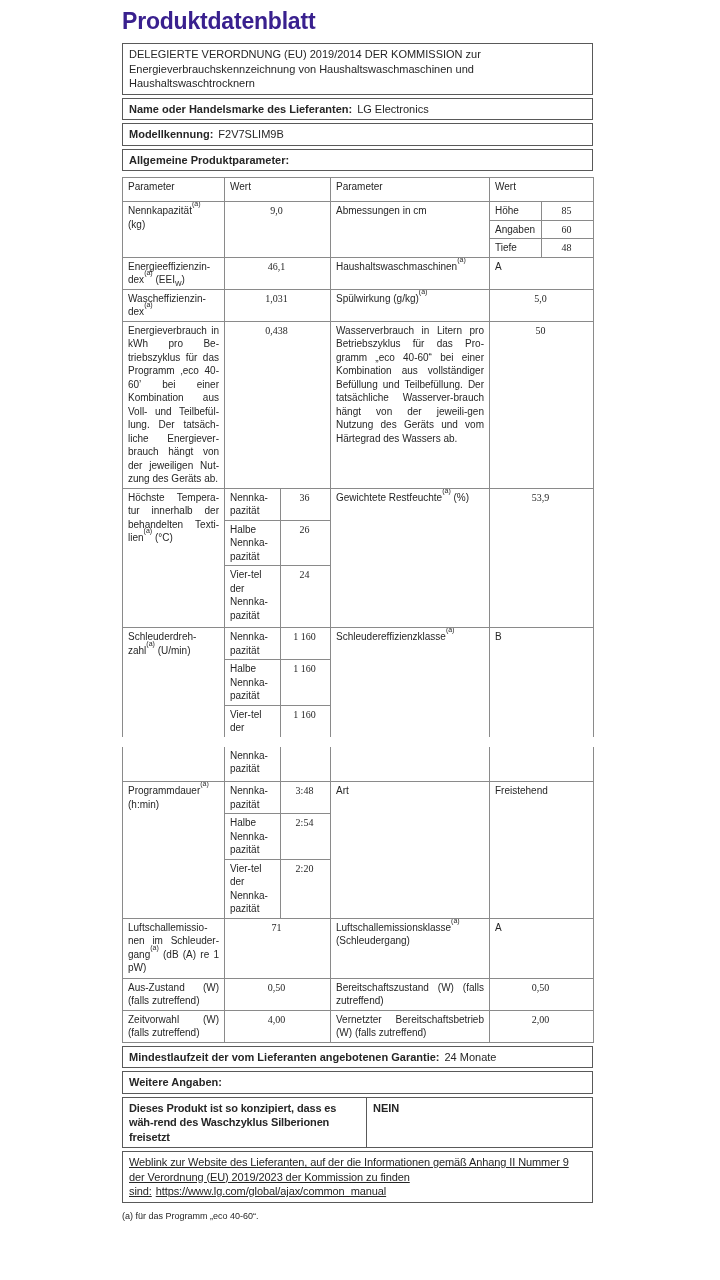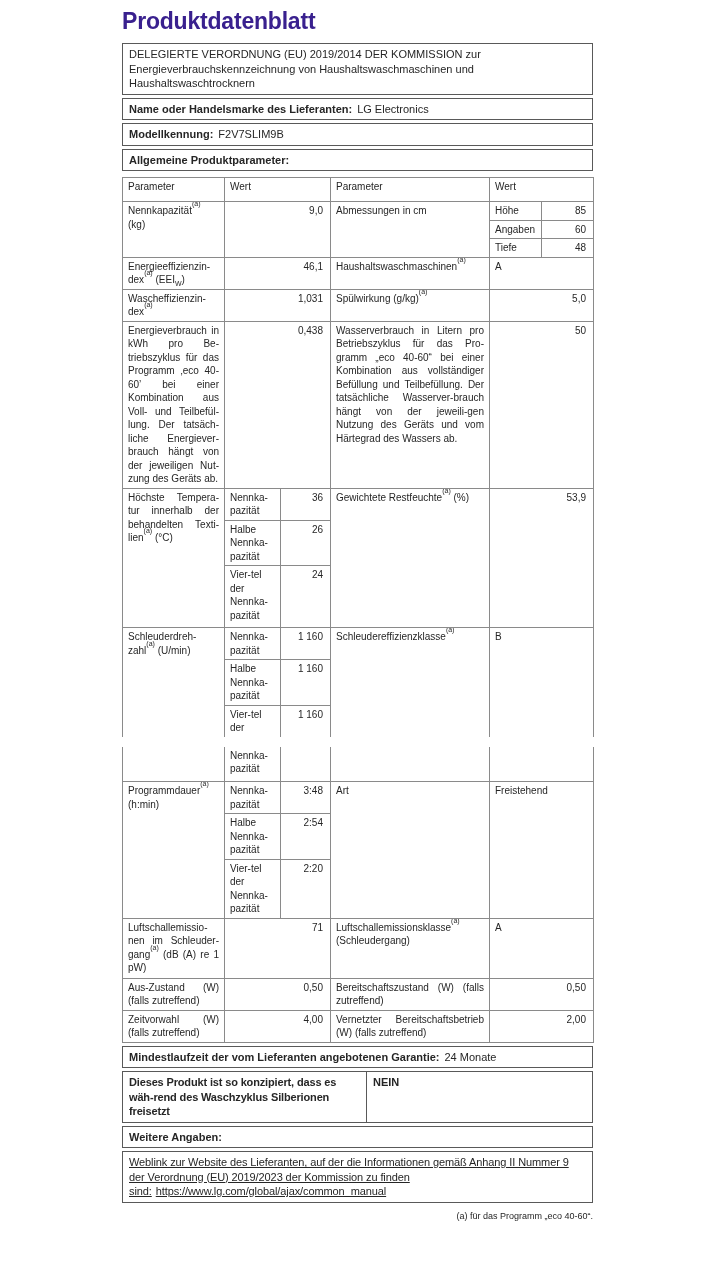--- a/index.html
+++ b/index.html
@@ -19,39 +19,39 @@
   }
   .box .bl{font-weight:bold;}
   .box .bv{margin-left:5px;}
   .pre{white-space:pre-line;}
   table{border-collapse:collapse;width:471px;table-layout:fixed;margin:0;}
   td{
     border:1px solid #8a8a8a;vertical-align:top;padding:2px 5px;
     font-size:10px;line-height:13.5px;text-align:left;font-weight:normal;
     overflow:hidden;word-wrap:break-word;
   }
-  td.num{text-align:right;padding-right:7px;}
+  td.num{text-align:center;padding-right:7px;font-family:Liberation Serif, serif;}
   td.j{text-align:justify;}
   td.sk{padding:2px 3px 2px 5px;}
   sup.fn{font-size:7px;line-height:0;position:relative;top:-3.5px;}
   sub.sb{font-size:7px;line-height:0;}
   tr.h17{height:17px;}tr.h18{height:24px;}tr.h28{height:28px;}tr.h30{height:30px;}
   tr.h32{height:32px;}tr.h36{height:36px;}tr.h38{height:38px;}tr.h27{height:27px;}
   tr.h35{height:35px;}tr.h54{height:54px;}tr.h60{height:60px;}tr.h62{height:62px;}
   tr.h160{height:160px;}
   tr.cut td,td.bb0{border-bottom:0;}
   tr.cont td{border-top:0;}
   .pagegap{height:10px;}
   .tgap{height:3px;}
   .silver{display:flex;padding:0;}
   .silver .left{width:231px;border-right:1px solid #595959;padding:3px 6px;}
   .silver .right{flex:1;padding:3px 6px;font-weight:bold;}
   .weblink{letter-spacing:-0.1px;text-decoration:underline;}
   .weblink .url{margin-left:4px;overflow-wrap:anywhere;}
-  .footnote{font-size:9px;line-height:12px;margin-top:7px;color:#262626;text-align:right;}
+  .footnote{font-size:9px;line-height:12px;margin-top:7px;color:#262626;}
 </style>
 </head>
 <body>
 
 <div class="page">
 
   <h1 class="title">Produktdatenblatt</h1>
 
   <div class="box pre"><span>DELEGIERTE VERORDNUNG (EU) 2019/2014 DER KOMMISSION zur
 Energieverbrauchskennzeichnung von Haushaltswaschmaschinen und Haushaltswaschtrocknern</span></div>
@@ -211,24 +211,24 @@
       <td class="j">Vernetzter Bereitschaftsbetrieb (W) (falls zutreffend)</td>
       <td colspan="2" class="num">2,00</td>
     </tr>
   </tbody>
     </table>
 
   <div class="tgap"></div>
 
   <div class="box"><span class="bl">Mindestlaufzeit der vom Lieferanten angebotenen Garantie:</span><span class="bv">24 Monate</span></div>
 
+  <div class="box"><span class="bl">Weitere Angaben:</span></div>
+
   <div class="box silver">
     <div class="left"><span class="bl" style="letter-spacing:-0.15px">Dieses Produkt ist so konzipiert, dass es wäh-rend des Waschzyklus Silberionen freisetzt</span></div>
     <div class="right">NEIN</div>
   </div>
 
-  <div class="box"><span class="bl">Weitere Angaben:</span></div>
-
   <div class="box weblink"><span>Weblink zur Website des Lieferanten, auf der die Informationen gemäß Anhang II Nummer 9 der Verordnung (EU) 2019/2023 der Kommission zu finden sind:</span><span class="url">https://www.lg.com/global/ajax/common_manual</span></div>
 
   <div class="footnote">(a) für das Programm „eco 40-60“.</div>
 
 </div>
 
 </body></html>

